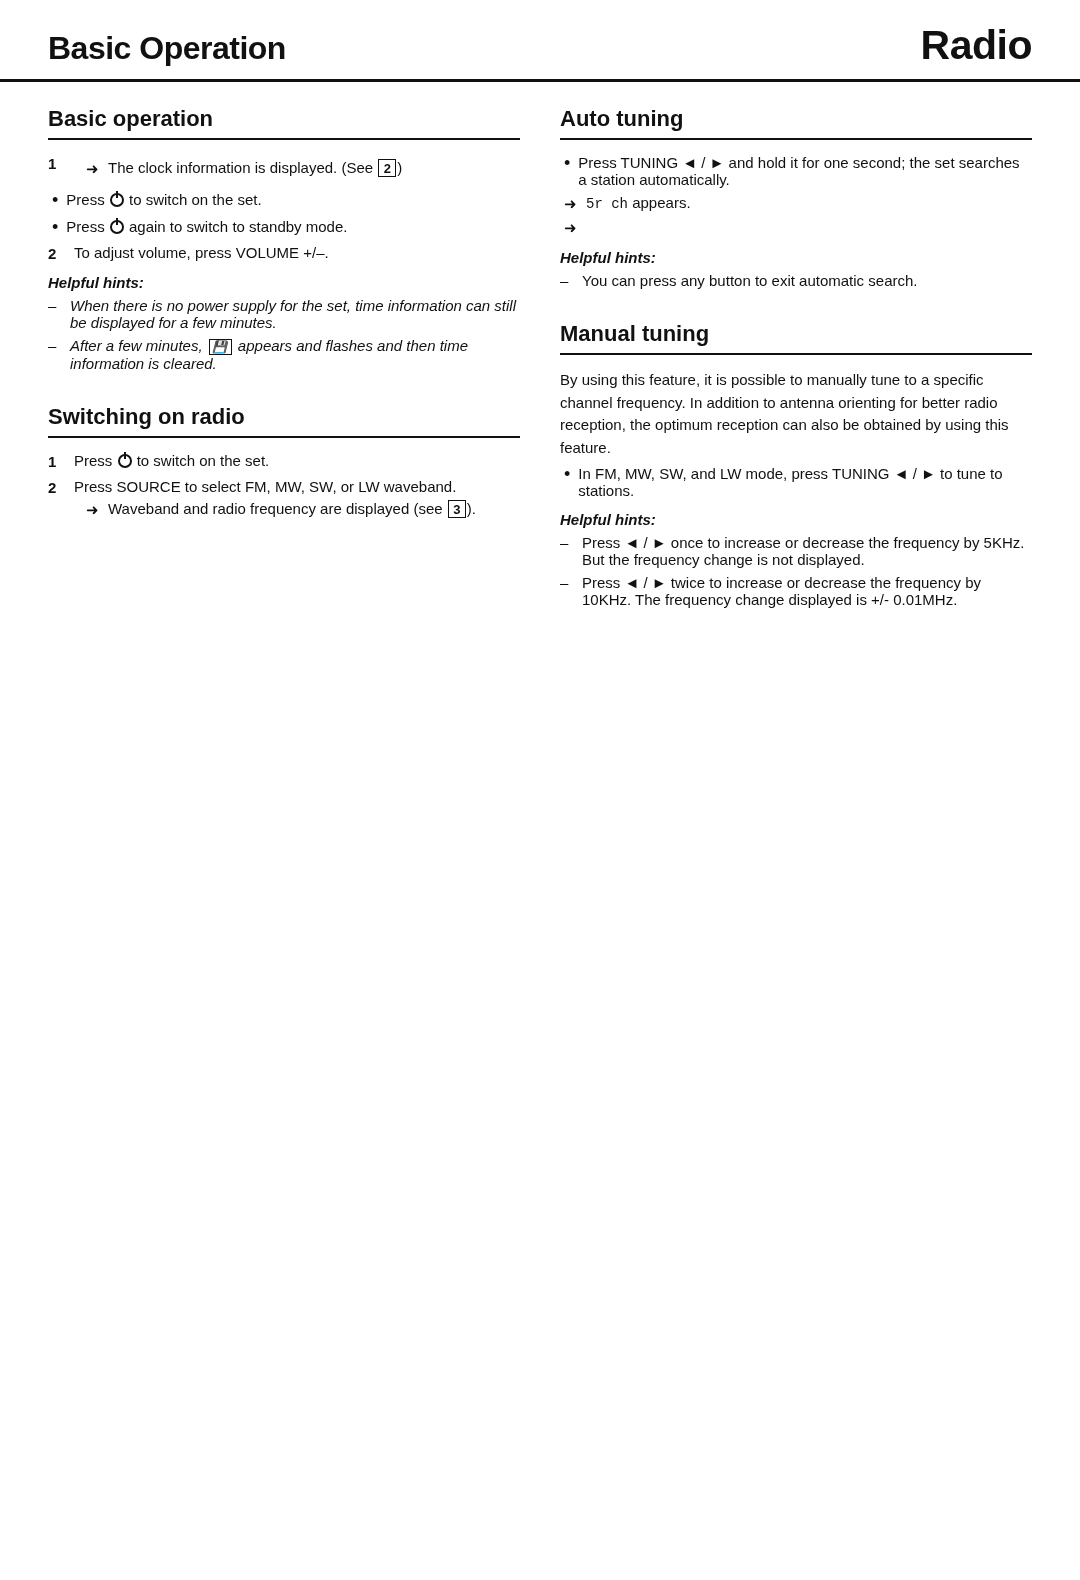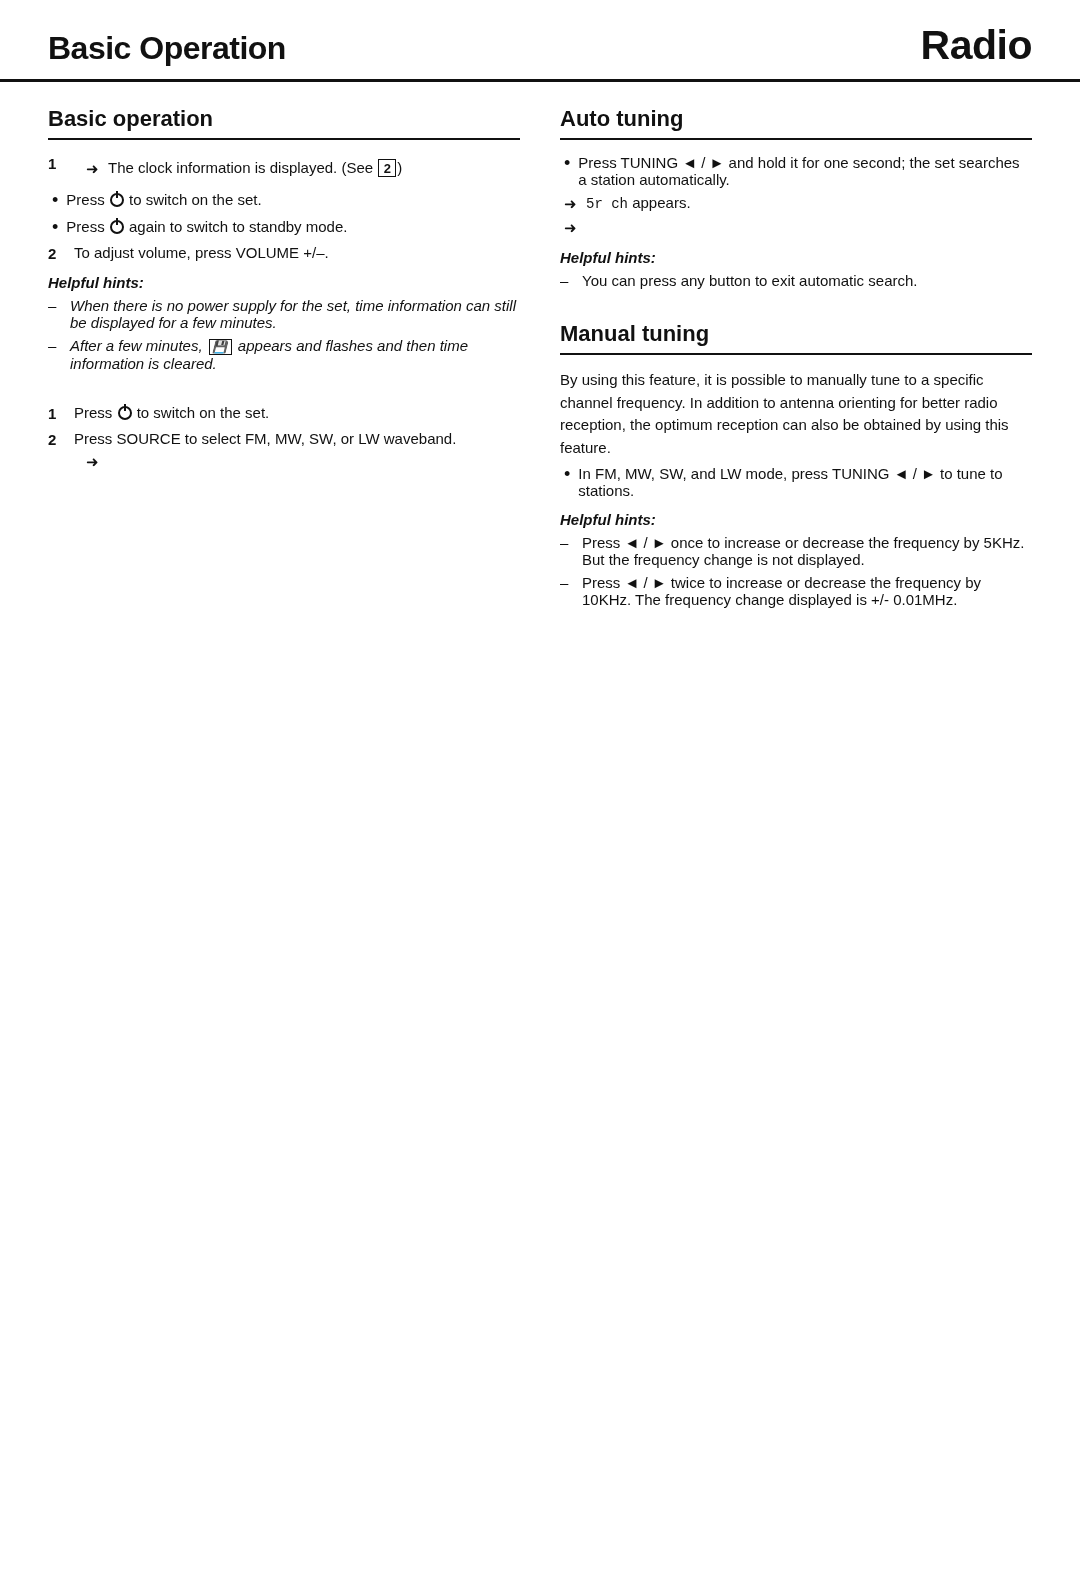--- a/index.html
+++ b/index.html
@@ -248,34 +248,36 @@
           <span>When there is no power supply for the set, time information can still be displayed for a few minutes.</span>
         </li>
         <li>
           <span class="dash">–</span>
           <span>After a few minutes, <span style="display:inline-block;border:1.5px solid #111;padding:0 3px;font-size:12px;vertical-align:middle;margin:0 2px;">💾</span> appears and flashes and then time information is cleared.</span>
         </li>
       </ul>
     </div>
 
     <div class="section">
+      <div class="section-title">Switching on radio</div>
 
       <ol class="numbered-list">
         <li>
           <span class="num">1</span>
           <div class="num-content">
             <span>Press <span class="power-icon"></span> to switch on the set.</span>
           </div>
         </li>
         <li style="margin-top:8px;">
           <span class="num">2</span>
           <div class="num-content">
             <span>Press <b>SOURCE</b> to select FM, MW, SW, or LW waveband.</span>
             <div class="arrow-item">
               <span class="arrow arr-right">➜</span>
+              <span>Waveband and radio frequency are displayed (see <span class="boxed">3</span>).</span>
             </div>
           </div>
         </li>
       </ol>
     </div>
 
   </div>
 
   <div class="col-right">
 

